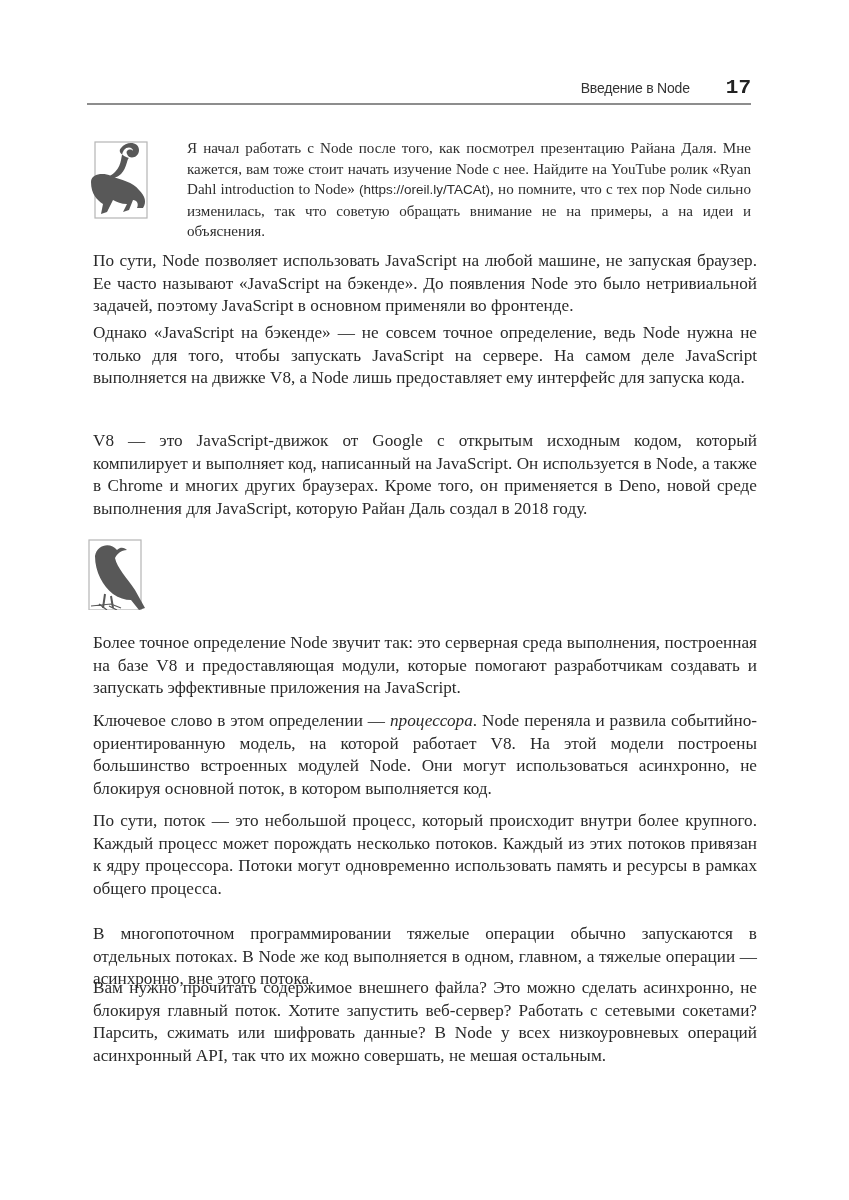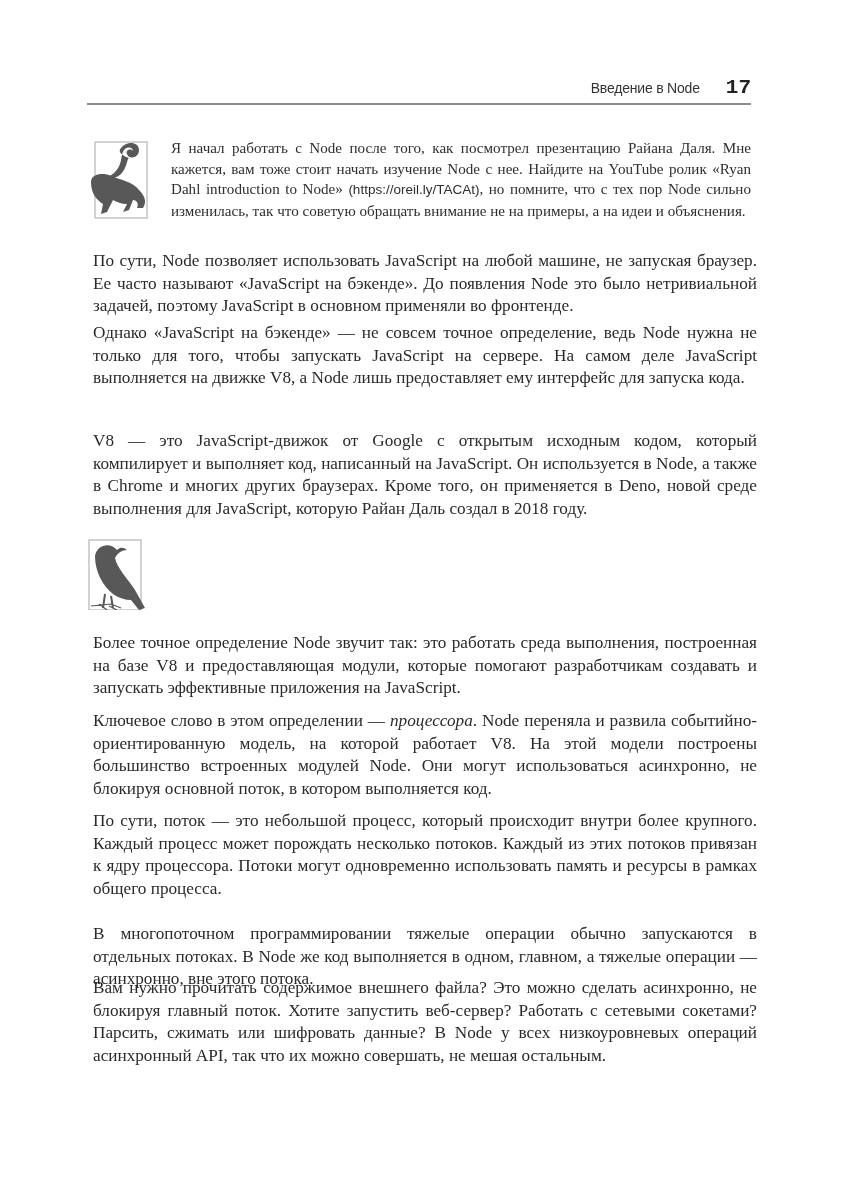--- a/index.html
+++ b/index.html
@@ -21,21 +21,21 @@
       top: 0;
       width: 664px;
     }
     .running-head {
       position: absolute;
       top: 76px;
       right: 0;
       height: 24px;
       display: flex;
       align-items: baseline;
-      gap: 26px;
+      gap: 36px;
       justify-content: center;
     }
     .running-head .section {
       font-family: "Liberation Sans", "DejaVu Sans", sans-serif;
       font-size: 14px;
       color: #333;
       letter-spacing: -0.2px;
     }
     .running-head .pagenum {
       font-family: Liberation Mono, monospace;
@@ -56,21 +56,21 @@
       left: 0;
       width: 664px;
       display: flex;
     }
     .note .icon-box {
       width: 62px;
       flex: 0 0 62px;
       position: relative;
     }
     .note .note-text {
-      margin-left: 22px;
+      margin-left: 38px;
       font-size: 15.1px;
       line-height: 20.6px;
       text-align: justify;
       color: #2e2e2e;
     }
     .note .url {
       font-family: "Liberation Sans", "DejaVu Sans", sans-serif;
       font-size: 13.5px;
     }
     .para {
@@ -122,19 +122,19 @@
         <rect x="2" y="12" width="52" height="70" fill="none" stroke="#b5b5b5" stroke-width="1.2"></rect>
         <g fill="#585858">
           <path d="M8 28 C10 16, 24 14, 30 22 C34 18, 38 20, 40 22 C34 22, 30 26, 28 30 C30 40, 40 50, 48 62 L58 80 L52 82 L44 72 C38 72, 32 70, 26 66 C16 58, 8 44, 8 28 Z"></path>
           <path d="M18 66 L16 80 M24 68 L26 80" stroke="#585858" stroke-width="2"></path>
           <path d="M4 78 L24 76 L34 80 M12 76 L20 82 M22 78 L30 82" stroke="#585858" stroke-width="1.2" fill="none"></path>
         </g>
       </svg>
     </div>
   </div>
 
-  <p class="para" style="top:626px;">Более точное определение Node звучит так: это работать среда выполнения, построенная на базе V8 и предоставляющая модули, которые помогают разработчикам создавать и запускать эффективные приложения на JavaScript.</p>
+  <p class="para" style="top:626px;">Более точное определение Node звучит так: это серверная среда выполнения, построенная на базе V8 и предоставляющая модули, которые помогают разработчикам создавать и запускать эффективные приложения на JavaScript.</p>
   <p class="para" style="top:704px;"><span>Ключевое слово в этом определении — </span><em>процессора</em><span>. Node переняла и развила событийно-ориентированную модель, на которой работает V8. На этой модели построены большинство встроенных модулей Node. Они могут использоваться асинхронно, не блокируя основной поток, в котором выполняется код.</span></p>
   <p class="para" style="top:804px;">По сути, поток — это небольшой процесс, который происходит внутри более крупного. Каждый процесс может порождать несколько потоков. Каждый из этих потоков привязан к ядру процессора. Потоки могут одновременно использовать память и ресурсы в рамках общего процесса.</p>
   <p class="para" style="top:917px;">В многопоточном программировании тяжелые операции обычно запускаются в отдельных потоках. В Node же код выполняется в одном, главном, а тяжелые операции — асинхронно, вне этого потока.</p>
   <p class="para" style="top:971px;">Вам нужно прочитать содержимое внешнего файла? Это можно сделать асинхронно, не блокируя главный поток. Хотите запустить веб-сервер? Работать с сетевыми сокетами? Парсить, сжимать или шифровать данные? В Node у всех низкоуровневых операций асинхронный API, так что их можно совершать, не мешая остальным.</p>
 
 </div>
 
 </body></html>

